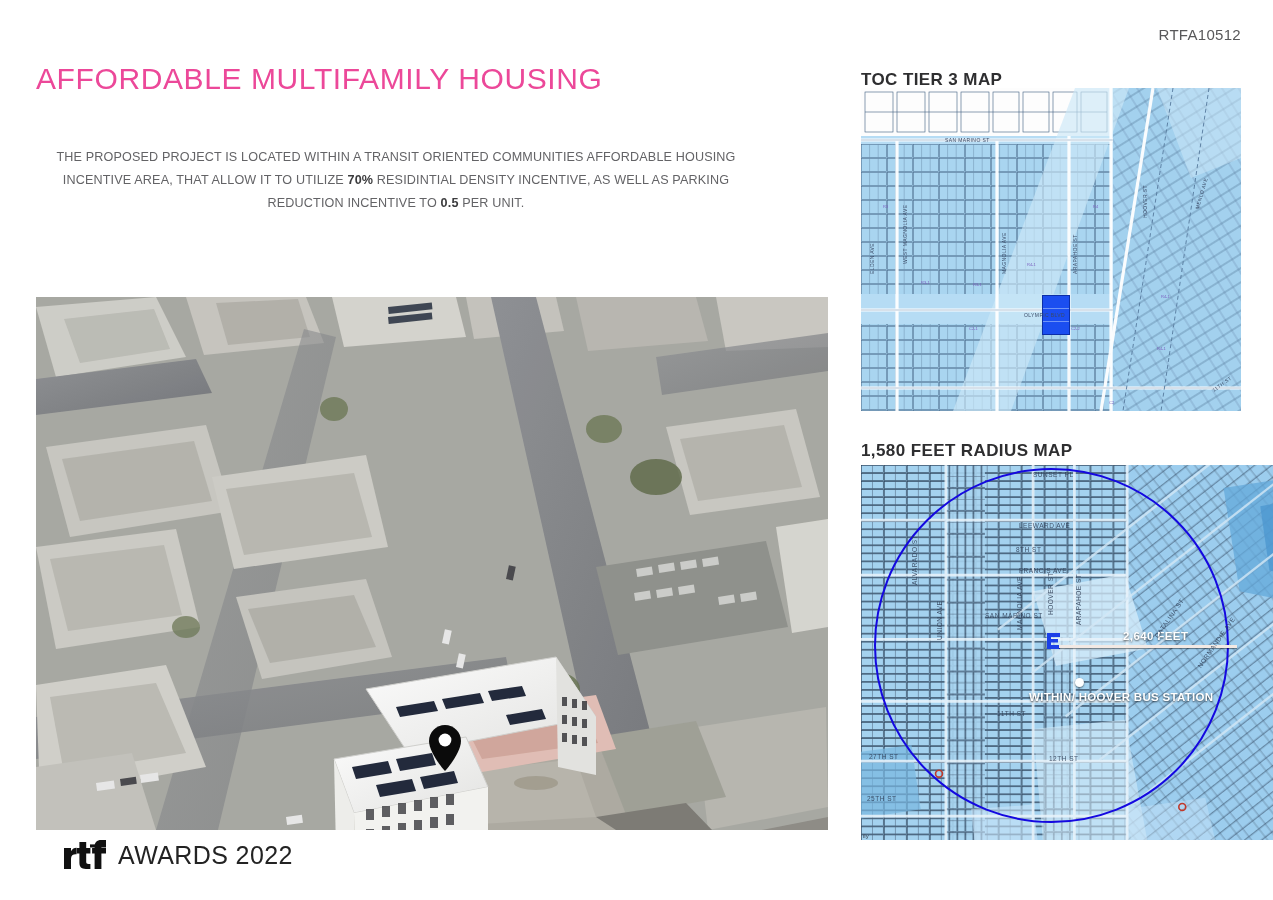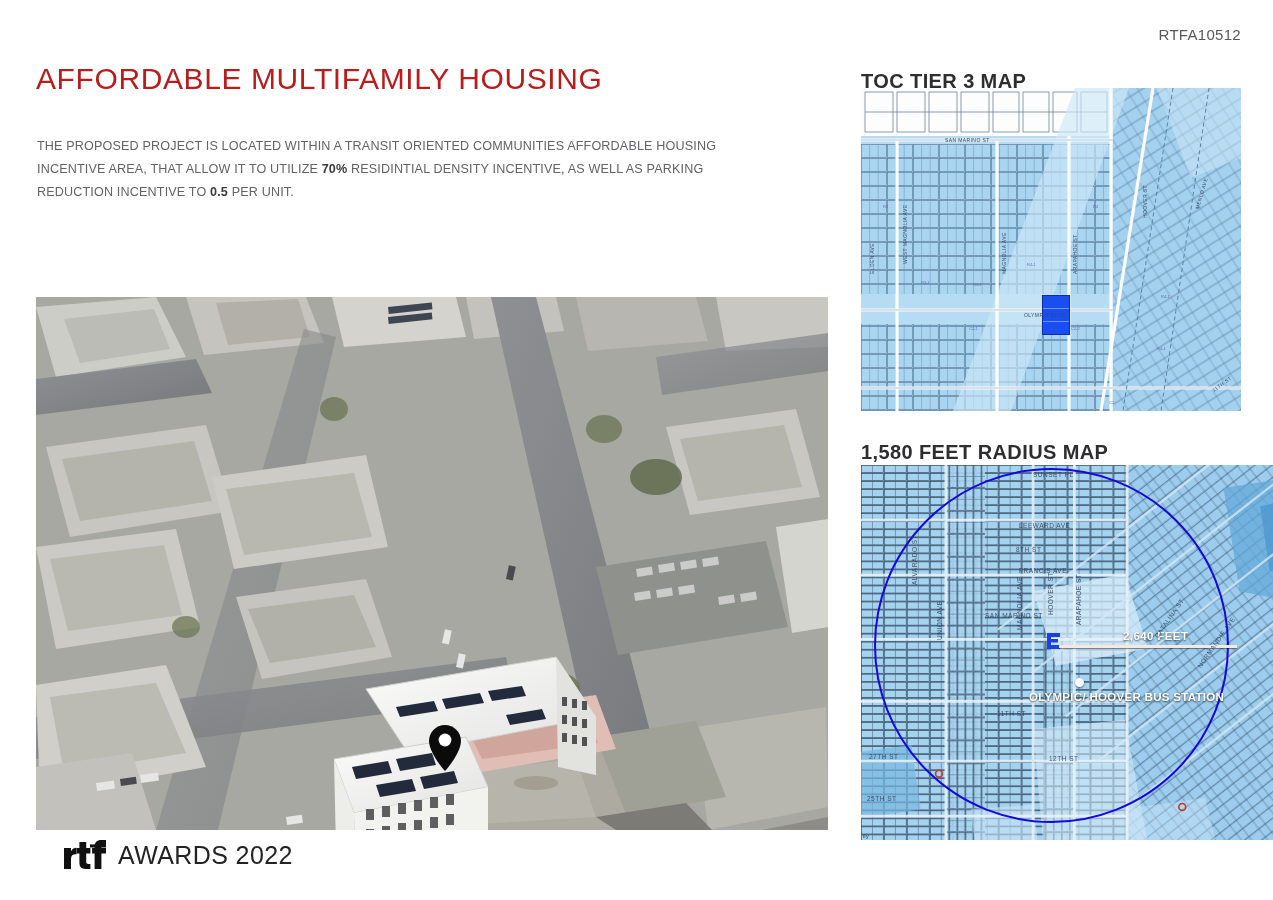--- a/index.html
+++ b/index.html
@@ -25,37 +25,37 @@
     letter-spacing: 0.3px;
     font-family: "Liberation Sans", sans-serif;
   }
 
   .page-title {
     position: absolute;
     left: 36px;
     top: 62px;
     font-size: 30px;
     font-weight: 400;
-    color: #b91c1c;
+    color: #ec4899;
     letter-spacing: 0.6px;
     white-space: nowrap;
   }
 
   
   .description {
     position: absolute;
     left: 36px;
     top: 134px;
     width: 720px;
     font-size: 12.6px;
     line-height: 22.8px;
     color: #636366;
     letter-spacing: 0.15px;
   }
-  .description .para { margin: 1px; }
+  .description .para { margin: 12px; text-align: center; }
   .description b { color: #3b3b3d; font-weight: bold; }
 
   
   .aerial {
     position: absolute;
     left: 36px;
     top: 297px;
     width: 792px;
     height: 533px;
     overflow: hidden;
@@ -66,21 +66,21 @@
     position: absolute;
     left: 393px;
     top: 428px;
     width: 32px;
     height: 46px;
   }
 
   
   .map-heading {
     position: absolute;
-    font-size: 20px;
+    font-size: 17px;
     font-weight: bold;
     color: #2e2e30;
     letter-spacing: 0.4px;
   }
   #toc-heading { left: 861px; top: 70px; }
   #radius-heading { left: 861px; top: 441px; }
 
   
   .map-frame {
     position: absolute;
@@ -558,21 +558,21 @@
     <rect x="0" y="0" width="4" height="16" fill="#1a3fe8"></rect>
     <rect x="4" y="0" width="9" height="4" fill="#1a3fe8"></rect>
     <rect x="4" y="6" width="7" height="3.5" fill="#1a3fe8"></rect>
     <rect x="4" y="12" width="9" height="4" fill="#1a3fe8"></rect>
   </svg>
 
   <div class="measure-line"></div>
   <div class="measure-label">2,640 FEET</div>
 
   <div class="bus-dot"></div>
-  <div class="bus-label">OLYMPIC/ HOOVER BUS STATION</div>
+  <div class="bus-label">WITHIN/ HOOVER BUS STATION</div>
 
   <div class="attribution">ily</div>
 <div class="radius-street-label" style="left: 172px; top: 6px;">SUNSET PL</div>
     <div class="radius-street-label" style="left: 158px; top: 57px;">LEEWARD AVE</div>
     <div class="radius-street-label" style="left: 155px; top: 81px;">8TH ST</div>
     <div class="radius-street-label" style="left: 158px; top: 102px;">FRANCIS AVE</div>
     <div class="radius-street-label" style="left: 124px; top: 147px;">SAN MARINO ST</div>
     <div class="radius-street-label" style="left: 136px; top: 245px;">11TH ST</div>
     <div class="radius-street-label" style="left: 188px; top: 290px;">12TH ST</div>
     <div class="radius-street-label" style="left: 8px; top: 288px;">27TH ST</div>

